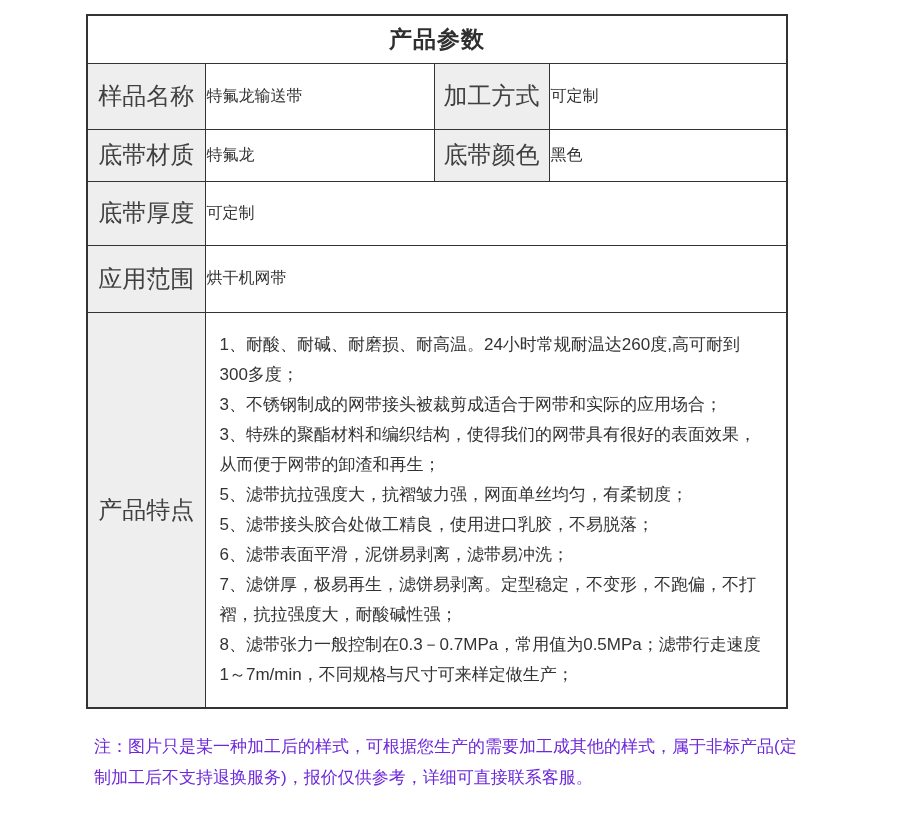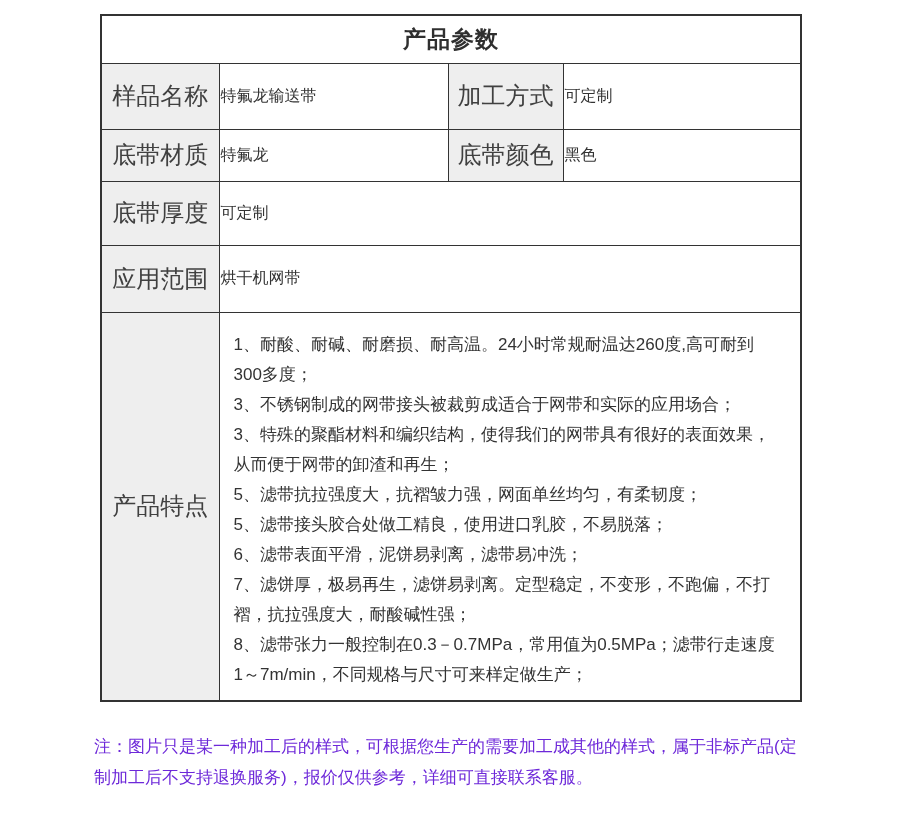--- a/index.html
+++ b/index.html
@@ -9,21 +9,21 @@
   }
   body {
     width: 900px;
     height: 823px;
     position: relative;
     font-family: "Liberation Sans", "DejaVu Sans", sans-serif;
     color: #333333;
   }
   .spec-wrap {
     position: absolute;
-    left: 100px;
+    left: 86px;
     top: 14px;
     width: 736px;
   }
   table.spec {
     border-collapse: collapse;
     width: 700px;
     table-layout: fixed;
     border: 2px solid #333333;
   }
   table.spec td {
@@ -47,21 +47,21 @@
   }
   td.value-cell {
     font-size: 16px;
     color: #333333;
   }
   tr.r1 { height: 66px; }
   tr.r2 { height: 52px; }
   tr.r3 { height: 64px; }
   tr.r4 { height: 67px; }
   td.features-cell {
-    padding: 17px 18px 10px 14px;
+    padding: 17px 18px 17px 14px;
     font-size: 17px;
     line-height: 30px;
     color: #333333;
     vertical-align: middle;
     margin-left: 31px;
   }
   .feature-item {
     margin: 0;
   }
   .note {

